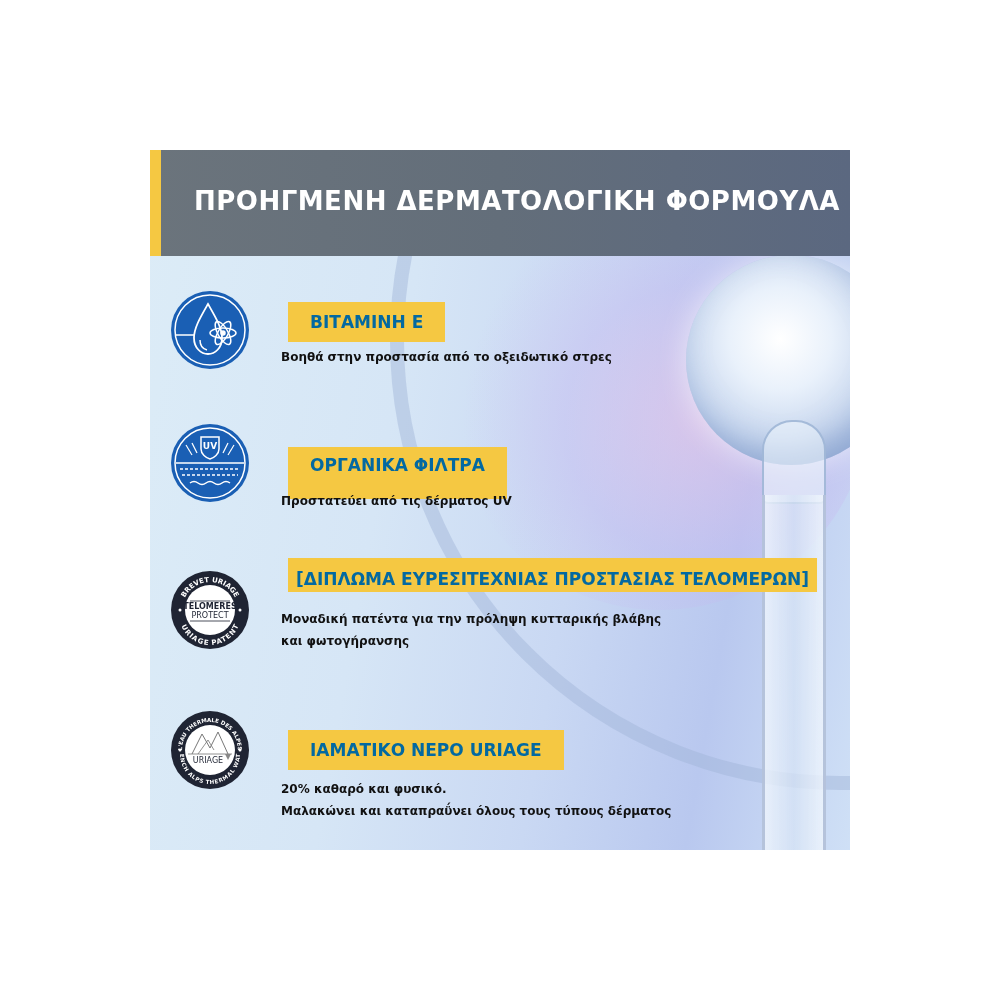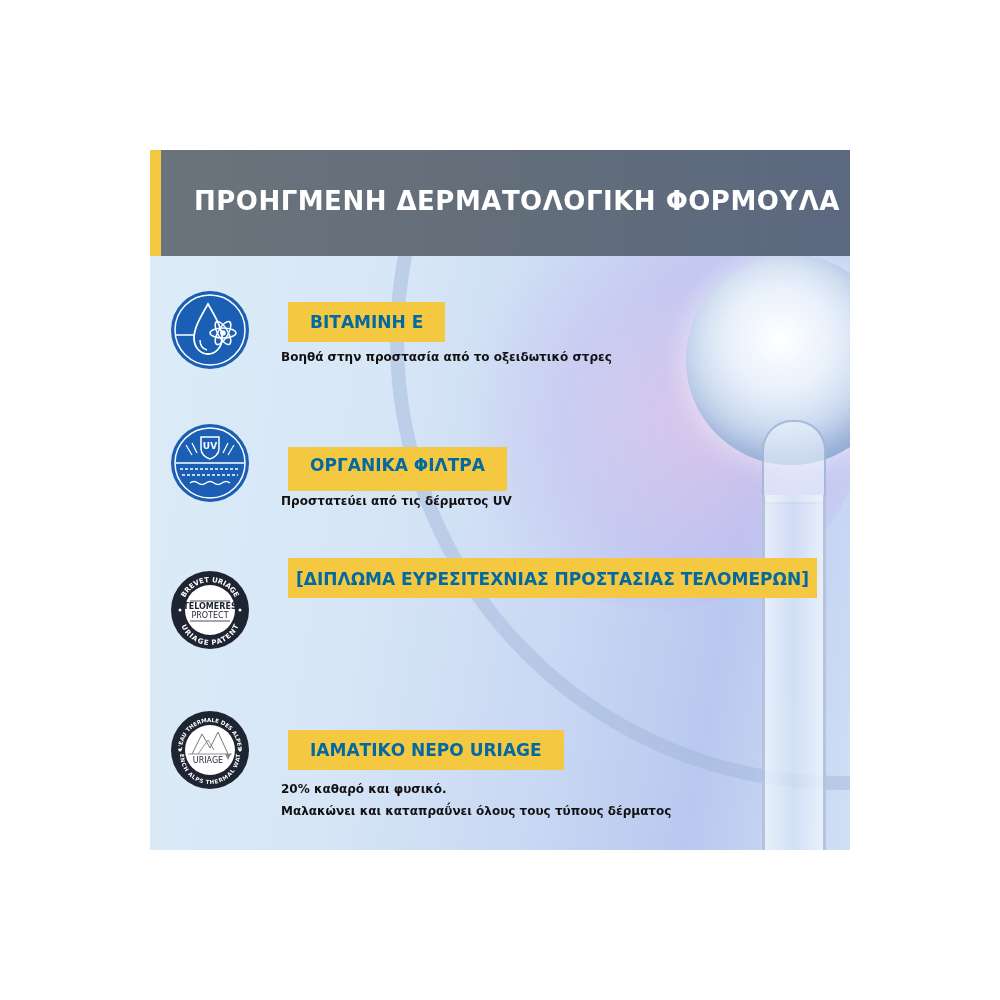--- a/index.html
+++ b/index.html
@@ -71,21 +71,21 @@
       <line x1="16" y1="22" x2="22" y2="32" stroke="#fff" stroke-width="1.2"></line>
       <line x1="22" y1="20" x2="27" y2="30" stroke="#fff" stroke-width="1.2"></line>
       <line x1="58" y1="32" x2="64" y2="22" stroke="#fff" stroke-width="1.2"></line>
       <line x1="53" y1="30" x2="58" y2="20" stroke="#fff" stroke-width="1.2"></line>
       <line x1="6" y1="40" x2="74" y2="40" stroke="#fff" stroke-width="1.5"></line>
       <line x1="10" y1="46" x2="70" y2="46" stroke="#fff" stroke-width="1.5" stroke-dasharray="3 2"></line>
       <line x1="12" y1="52" x2="68" y2="52" stroke="#fff" stroke-width="1.5" stroke-dasharray="3 2"></line>
       <path d="M20 60 Q24 57 28 60 T36 60 T44 60 T52 60 T60 60" fill="none" stroke="#fff" stroke-width="1.5"></path>
     </svg>
   </div>
-  <div class="label" style="top:297px;height:44px;line-height:36px;">ΟΡΓΑΝΙΚΑ ΦΙΛΤΡΑ</div>
+  <div class="label" style="top:297px;height:52px;line-height:36px;">ΟΡΓΑΝΙΚΑ ΦΙΛΤΡΑ</div>
   <div class="desc" style="top:340px;">
     <div>Προστατεύει από τις δέρματος UV</div>
   </div>
 
   <div class="icon" style="top:420px;">
     <svg width="80" height="80" viewBox="0 0 80 80">
       <defs>
         <path id="arcTop3" d="M12 40 A28 28 0 0 1 68 40"></path>
         <path id="arcBot3" d="M14 44 A26 26 0 0 0 66 44"></path>
       </defs>
@@ -94,21 +94,25 @@
       <text font-size="7" font-weight="bold" fill="#fff" font-family="DejaVu Sans, sans-serif"><textPath href="#arcTop3" startOffset="50%" text-anchor="middle">BREVET URIAGE</textPath></text>
       <text font-size="7" font-weight="bold" fill="#fff" font-family="DejaVu Sans, sans-serif" dominant-baseline="hanging"><textPath href="#arcBot3" startOffset="50%" text-anchor="middle">URIAGE PATENT</textPath></text>
       <circle cx="10" cy="40" r="1.5" fill="#fff"></circle>
       <circle cx="70" cy="40" r="1.5" fill="#fff"></circle>
       <line x1="20" y1="31" x2="60" y2="31" stroke="#1f2433" stroke-width="0.8"></line>
       <text x="40" y="39" font-size="8" font-weight="bold" fill="#1f2433" text-anchor="middle" font-family="DejaVu Sans, sans-serif">TELOMERES</text>
       <text x="40" y="48" font-size="8" fill="#1f2433" text-anchor="middle" font-family="DejaVu Sans, sans-serif">PROTECT</text>
       <line x1="20" y1="51" x2="60" y2="51" stroke="#1f2433" stroke-width="0.8"></line>
     </svg>
   </div>
-  <div class="label" style="top:408px;height:40px;line-height:42px;padding:0 8px;">[ΔΙΠΛΩΜΑ ΕΥΡΕΣΙΤΕΧΝΙΑΣ ΠΡΟΣΤΑΣΙΑΣ ΤΕΛΟΜΕΡΩΝ]</div>
+  <div class="label" style="top:408px;height:34px;line-height:42px;padding:0 8px;">[ΔΙΠΛΩΜΑ ΕΥΡΕΣΙΤΕΧΝΙΑΣ ΠΡΟΣΤΑΣΙΑΣ ΤΕΛΟΜΕΡΩΝ]</div>
+  <div class="desc" style="top:458px;">
+    <div>Μοναδική πατέντα για την πρόληψη κυτταρικής βλάβης</div>
+    <div>και φωτογήρανσης</div>
+  </div>
 
   <div class="icon" style="top:560px;">
     <svg width="80" height="80" viewBox="0 0 80 80">
       <defs>
         <path id="arcTop4" d="M12 40 A28 28 0 0 1 68 40"></path>
         <path id="arcBot4" d="M14 44 A26 26 0 0 0 66 44"></path>
       </defs>
       <circle cx="40" cy="40" r="39" fill="#1f2433"></circle>
       <circle cx="40" cy="40" r="25" fill="#ffffff"></circle>
       <text font-size="5.5" font-weight="bold" fill="#fff" font-family="DejaVu Sans, sans-serif"><textPath href="#arcTop4" startOffset="50%" text-anchor="middle">L'EAU THERMALE DES ALPES</textPath></text>

